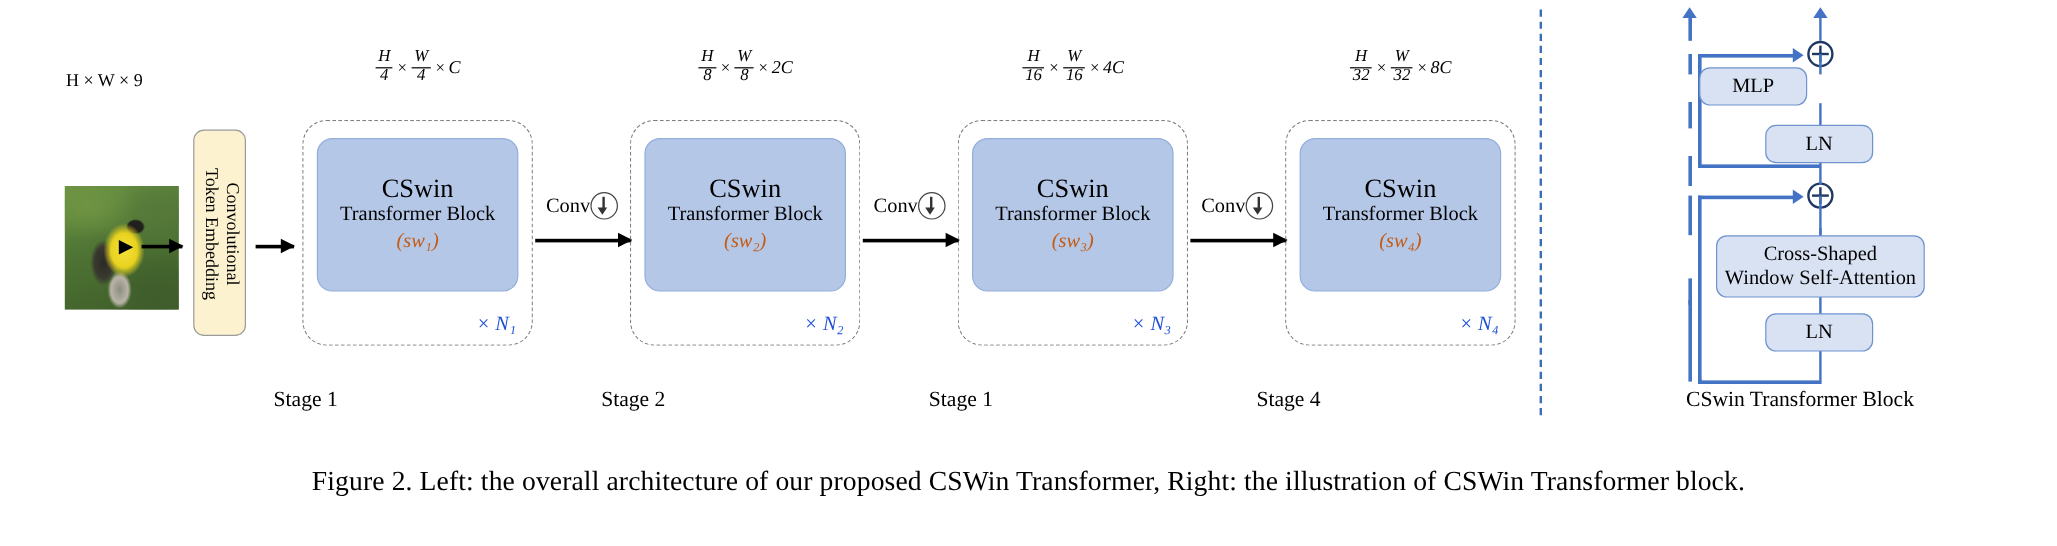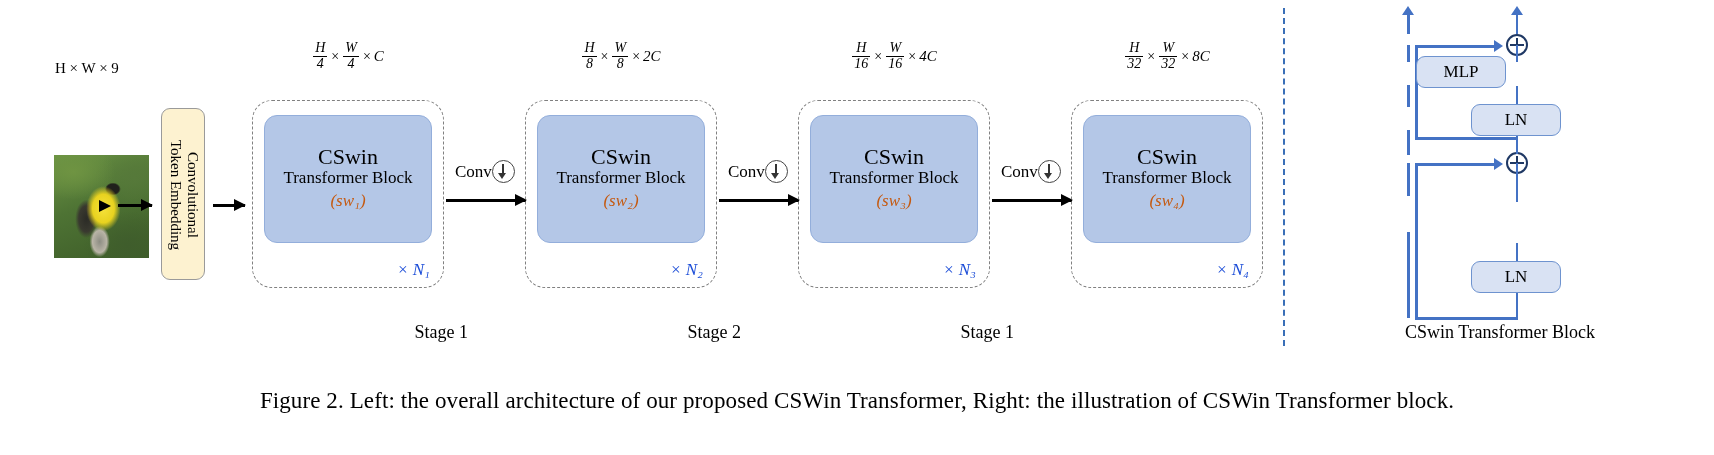--- a/index.html
+++ b/index.html
@@ -40,21 +40,21 @@
   .blk{position:absolute;left:11px;top:14px;width:168px;height:128px;
        background:#b4c7e7;border:1.5px solid #93aedb;border-radius:13px;
        box-sizing:border-box;display:flex;flex-direction:column;
        align-items:center;justify-content:center;}
   .blk .l1{font-size:22px;line-height:21px;}
   .blk .l2{font-size:17px;line-height:21px;}
   .blk .sw{font-size:17px;line-height:23px;color:#c55a11;font-style:italic;margin-top:1px;}
   .rep{position:absolute;right:13px;bottom:7px;font-size:17px;color:#1d4ed8;font-style:italic;}
 
   .dim{position:absolute;top:42px;font-size:15px;text-align:center;width:240px;}
-  .stagename{position:absolute;top:322px;font-size:18px;text-align:right;width:240px;}
+  .stagename{position:absolute;top:322px;font-size:18px;text-align:left;width:240px;}
 
   
   .frac{display:inline-block;vertical-align:middle;text-align:center;
         font-style:italic;line-height:1.05;position:relative;top:-1px;margin:0 1px;}
   .frac .num{display:block;font-size:14px;padding:0 2px;}
   .frac .den{display:block;font-size:14px;border-top:1.2px solid #000;padding:0 2px;}
   .tms{font-style:normal;padding:0 3px;font-size:14px;}
 
   
   .arrow{position:absolute;height:3px;background:#000;}
@@ -183,20 +183,21 @@
     <span class="frac"><span class="num">H</span><span class="den">32</span></span><span class="tms">×</span><span class="frac"><span class="num">W</span><span class="den">32</span></span><span class="tms">×</span><span class="math">8C</span>
   </div>
   <div class="stage" style="left:1071px;">
     <div class="blk">
       <div class="l1">CSwin</div>
       <div class="l2">Transformer Block</div>
       <div class="sw">(sw₄)</div>
     </div>
     <div class="rep">× N₄</div>
   </div>
+  <div class="stagename" style="left:1047px;">Stage 4</div>
 
   <div class="divider"></div>
 
   <div class="rline" style="left:1407px;top:250px;width:2.6px;height:68px;"></div>
   <div class="rline" style="left:1407px;top:232px;width:2.6px;height:22px;"></div>
   <div class="rline" style="left:1407px;top:163px;width:2.6px;height:33px;"></div>
   <div class="rline" style="left:1407px;top:130px;width:2.6px;height:25px;"></div>
   <div class="rline" style="left:1407px;top:85px;width:2.6px;height:22px;"></div>
   <div class="rline" style="left:1407px;top:45px;width:2.6px;height:17px;"></div>
   <div class="rline" style="left:1407px;top:14px;width:2.6px;height:20px;"></div>
@@ -235,20 +236,26 @@
   <div class="rline" style="left:1415px;top:137px;width:102px;height:2.6px;"></div>
 
   <div class="rbox" style="left:1416px;top:56px;width:90px;height:32px;">
     <span>MLP</span>
   </div>
 
   <div class="rbox" style="left:1471px;top:104px;width:90px;height:32px;">
     <span>LN</span>
   </div>
 
+  <div class="rbox" style="left:1430px;top:196px;width:174px;height:52px;">
+    <span>
+      <span>Cross-Shaped</span><br>
+      <span>Window Self-Attention</span>
+    </span>
+  </div>
 
   <div class="rbox" style="left:1471px;top:261px;width:90px;height:32px;">
     <span>LN</span>
   </div>
 
   <div class="rname">CSwin Transformer Block</div>
 
   <div class="caption">Figure 2. Left: the overall architecture of our proposed CSWin Transformer, Right: the illustration of CSWin Transformer block.</div>
 
 </div>

